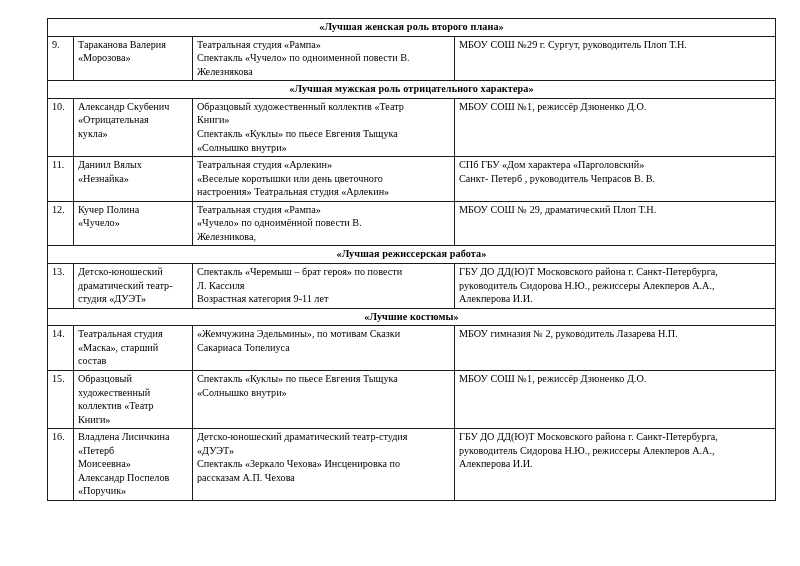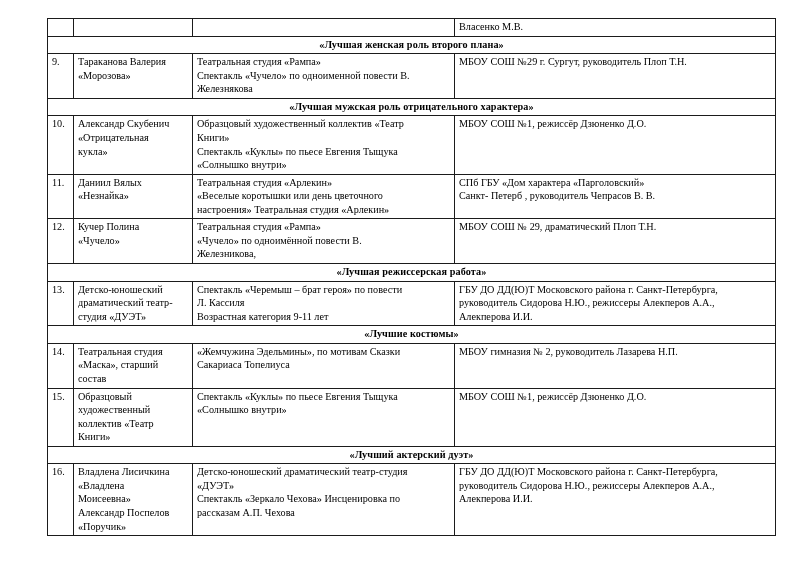--- a/index.html
+++ b/index.html
@@ -67,28 +67,20 @@
 
 <div class="page">
   <table class="award-table">
     <colgroup>
       <col class="c-num">
       <col class="c-name">
       <col class="c-perf">
       <col class="c-org">
     </colgroup>
     <tbody>
-        <tr>
-          <td class="num empty"></td>
-          <td class="empty">&nbsp;</td>
-          <td class="empty">&nbsp;</td>
-          <td>
-            <span class="line">Власенко М.В.</span>
-          </td>
-        </tr>
         <tr class="section-row">
           <td colspan="4">«Лучшая женская роль второго плана»</td>
         </tr>
         <tr>
           <td class="num">9.</td>
           <td>
             <span class="line">Тараканова Валерия</span>
             <span class="line">«Морозова»</span>
           </td>
           <td>
@@ -199,28 +191,25 @@
             <span class="line">Книги»</span>
           </td>
           <td>
             <span class="line">Спектакль «Куклы» по пьесе Евгения Тыщука</span>
             <span class="line">«Солнышко внутри»</span>
           </td>
           <td>
             <span class="line">МБОУ СОШ №1, режиссёр Дзюненко Д.О.</span>
           </td>
         </tr>
-        <tr class="section-row">
-          <td colspan="4">«Лучший актерский дуэт»</td>
-        </tr>
         <tr>
           <td class="num">16.</td>
           <td>
             <span class="line">Владлена Лисичкина</span>
-            <span class="line">«Владлена</span>
+            <span class="line">«Петерб</span>
             <span class="line">Моисеевна»</span>
             <span class="line">Александр Поспелов</span>
             <span class="line">«Поручик»</span>
           </td>
           <td>
             <span class="line">Детско-юношеский драматический театр-студия</span>
             <span class="line">«ДУЭТ»</span>
             <span class="line">Спектакль «Зеркало Чехова» Инсценировка по</span>
             <span class="line">рассказам А.П. Чехова</span>
           </td>

